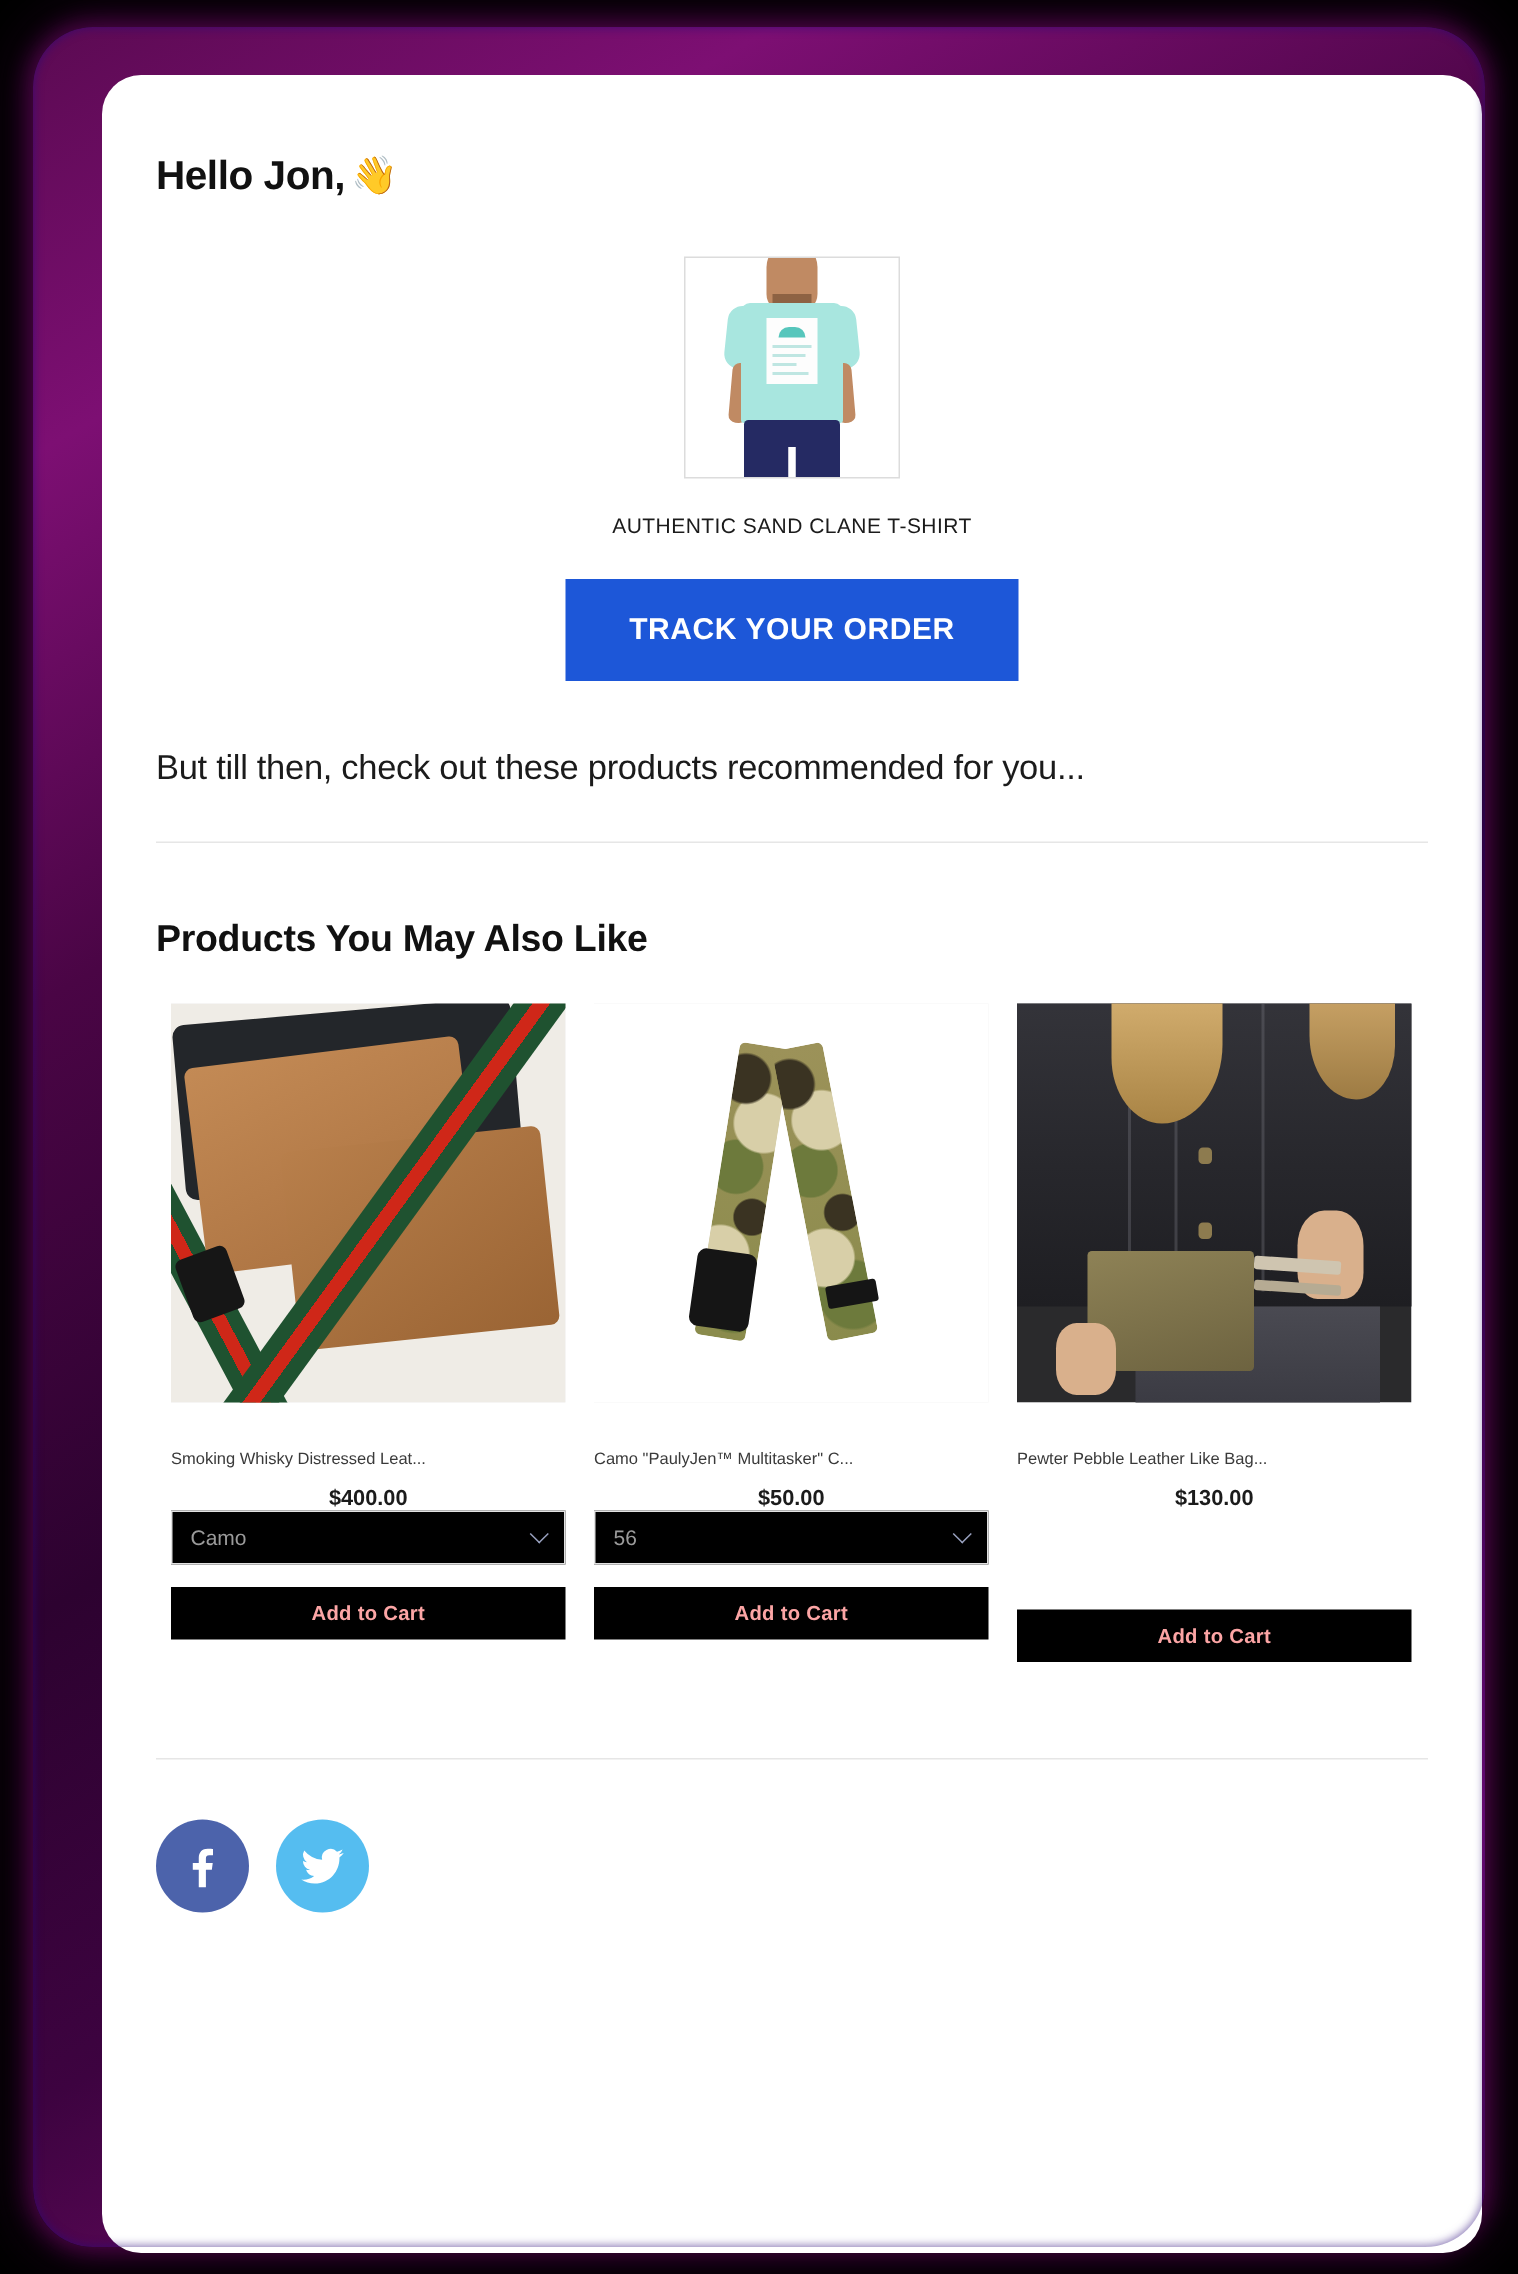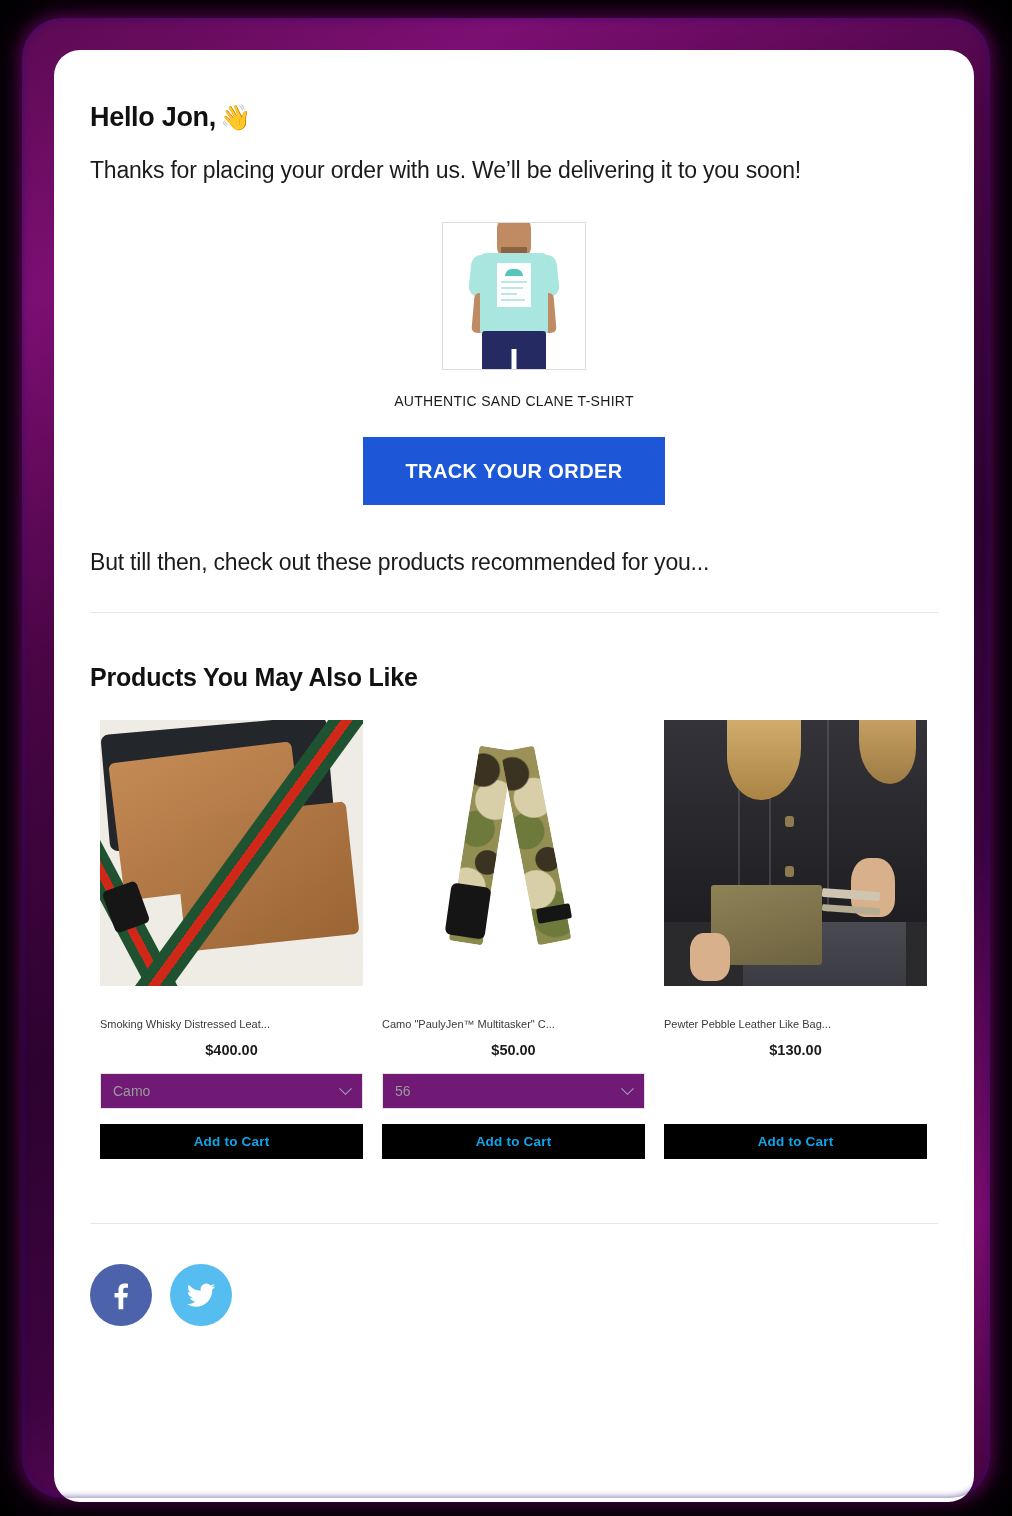--- a/index.html
+++ b/index.html
@@ -37,21 +37,21 @@
     position:absolute;
     inset:0;
     border-radius:40px;
     box-shadow: inset 0 0 6px 1px rgba(40,10,120,0.55);
     pointer-events:none;
   }
 
   
   #card {
     position: absolute;
-    left: 32px;
+    left: 46px;
     top: 32px;
     width: 920px;
     height: 1452px;
     background: #ffffff;
     border-radius: 26px;
     overflow: hidden;
   }
 
   
   .greeting {
@@ -207,44 +207,43 @@
     overflow: hidden;
   }
   .p-price {
     margin-top: 12px;
     text-align: center;
     font-size: 14.5px;
     font-weight: bold;
     color: #1b1b1b;
   }
   .p-select {
-    margin-top: 15px;
     height: 36px;
     border: 1px solid #e2e2e2;
     display: flex;
     align-items: center;
     padding: 0 12px;
     font-size: 14px;
     color: #9a9a9a;
-    background: #701a75;
+    background: #000000;
     cursor: pointer;
   }
   .p-select .val { flex: 1; }
   .chev {
     width: 9px; height: 9px;
     border-right: 1.4px solid #9aa2c0;
     border-bottom: 1.4px solid #9aa2c0;
     transform: rotate(45deg) translate(-2px,-2px);
   }
   .p-spacer { height: 51px; }
   .p-cart {
     margin-top: 15px;
     height: 35px;
     background: #000000;
-    color: #0ea5e9;
+    color: #fca5a5;
     font-size: 13.5px;
     font-weight: bold;
     letter-spacing: 0.2px;
     display: flex;
     align-items: center;
     justify-content: center;
     border: none;
     cursor: pointer;
     width: 100%;
     font-family: "Liberation Sans", sans-serif;
@@ -391,21 +390,20 @@
 <body>
 
 <div id="frame">
   <div id="card">
 
     <div class="greeting">
       <span>Hello Jon,</span>
       <span class="wave">👋</span>
     </div>
 
-    <div class="intro">Thanks for placing your order with us. We’ll be delivering it to you soon!</div>
 
     <div class="hero-wrap">
       <div class="hero-img">
         <div class="tee-head"></div>
         <div class="tee-neck"></div>
         <div class="tee-sleeve-l"></div>
         <div class="tee-sleeve-r"></div>
         <div class="arm-l"></div>
         <div class="arm-r"></div>
         <div class="tee-body"></div>

